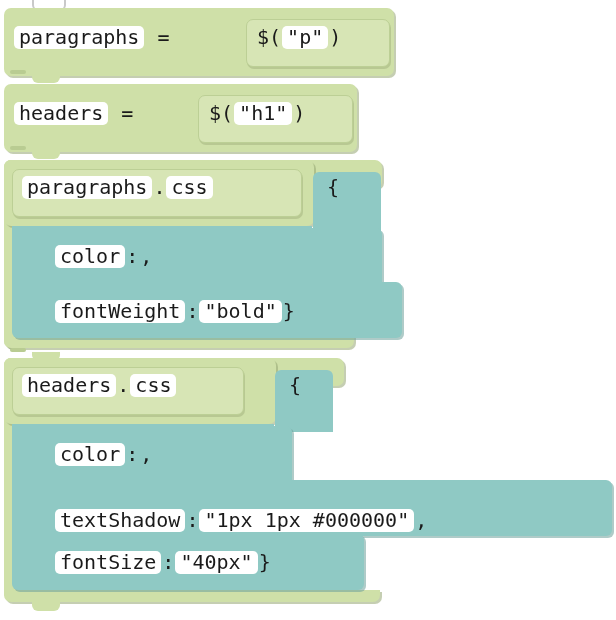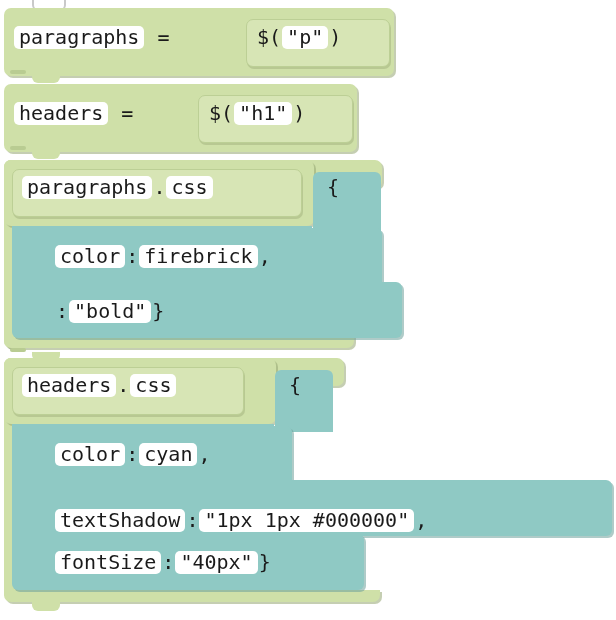--- a/index.html
+++ b/index.html
@@ -164,25 +164,25 @@
     <span class="plain">.</span>
     <span class="socket">css</span>
   </div>
   <div class="row f22" style="left:326px; top:176px;">
     <span class="plain">{</span>
   </div>
 
   <div class="row f22" style="left:55px; top:245px;">
     <span class="socket">color</span>
     <span class="plain">:</span>
-    <span class="socket">firebrick</span>
     <span class="plain">,</span>
   </div>
 
   <div class="row f22" style="left:55px; top:300px;">
+    <span class="socket">fontWeight</span>
     <span class="plain">:</span>
     <span class="socket">"bold"</span>
     <span class="plain">}</span>
   </div>
 
   <div class="blk green" style="left:4px; top:358px; width:340px; height:28px;"></div>
   <div class="blk green" style="left:4px; top:358px; width:14px; height:242px; border-radius:7px 0 0 7px;"></div>
   <div class="blk green" style="left:4px; top:358px; width:272px; height:66px;"></div>
   <div class="blk green" style="left:4px; top:590px; width:376px; height:12px; border-radius:0 0 7px 7px;"></div>
   <div class="notch-green" style="left:32px; top:602px;"></div>
@@ -200,21 +200,20 @@
     <span class="plain">.</span>
     <span class="socket">css</span>
   </div>
   <div class="row f22" style="left:288px; top:374px;">
     <span class="plain">{</span>
   </div>
 
   <div class="row f22" style="left:55px; top:443px;">
     <span class="socket">color</span>
     <span class="plain">:</span>
-    <span class="socket">cyan</span>
     <span class="plain">,</span>
   </div>
 
   <div class="row f22" style="left:55px; top:497px;margin-top:12px;">
     <span class="socket">textShadow</span>
     <span class="plain">:</span>
     <span class="socket">"1px 1px #000000"</span>
     <span class="plain">,</span>
   </div>
 

